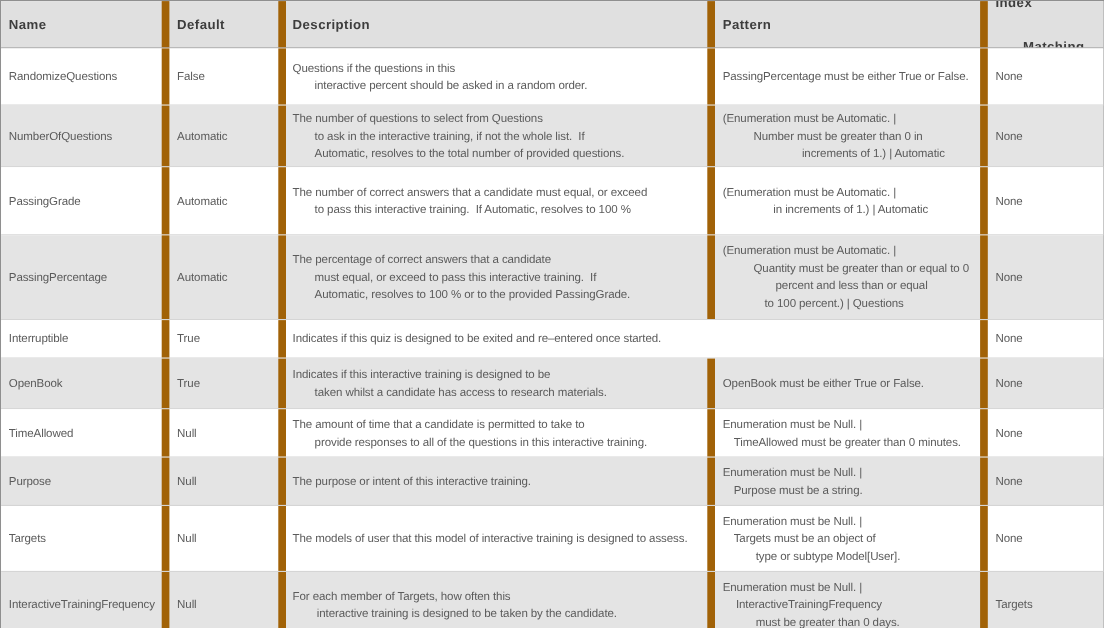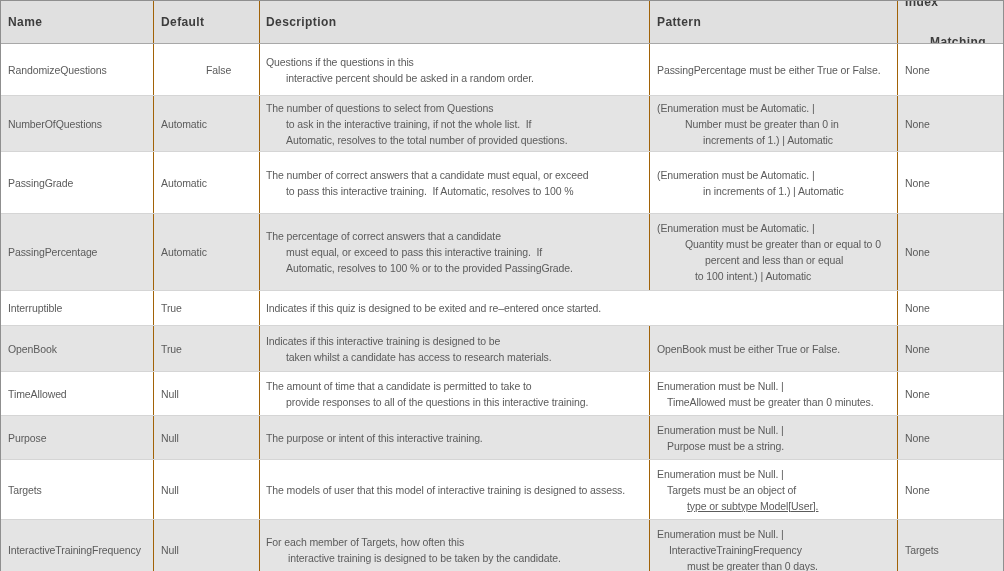--- a/index.html
+++ b/index.html
@@ -11,21 +11,21 @@
   .rows .tr:nth-child(1){height:52px;}
   .rows .tr:nth-child(2){height:56px;}
   .rows .tr:nth-child(3){height:62px;}
   .rows .tr:nth-child(4){height:77px;}
   .rows .tr:nth-child(5){height:35px;}
   .rows .tr:nth-child(6){height:46px;}
   .rows .tr:nth-child(7){height:44px;}
   .rows .tr:nth-child(8){height:44px;}
   .rows .tr:nth-child(9){height:60px;}
   .rows .tr:nth-child(10){height:59px;border-bottom:none;}
-  .td{border-right:1px solid #a16207;padding:2px 6px 2px 7px;display:flex;flex-direction:column;justify-content:center;overflow:hidden;}
+  .td{border-right:7px solid #a16207;padding:2px 6px 2px 7px;display:flex;flex-direction:column;justify-content:center;overflow:hidden;}
   .td:last-child{border-right:none;}
   .c0{width:153px;flex:none;}
   .c1{width:106px;flex:none;}
   .c2{flex:1;padding-left:6px;}
   .c3{width:248px;flex:none;}
   .c4{width:105px;flex:none;gap:24px;}
   .line{white-space:pre;font-size:10.5px;line-height:16px;color:#5b5b5b;letter-spacing:-0.1px;}
   .header .line{font-size:12px;line-height:16px;font-weight:bold;color:#3d3d3d;letter-spacing:0.4px;}
 </style>
 </head>
@@ -49,21 +49,21 @@
         <div class="line" style="padding-left: 0px;">Index</div>
         <div class="line" style="padding-left: 25px;">Matching</div>
       </div>
     </div>
   <div class="rows" id="rows">
       <div class="tr">
         <div class="td c0">
           <div class="line" style="padding-left: 0px;">RandomizeQuestions</div>
         </div>
         <div class="td c1">
-          <div class="line" style="padding-left: 0px; margin-left: 45px;">False</div>
+          <div class="line" style="padding-left: 0px;">False</div>
         </div>
         <div class="td c2">
           <div class="line" style="padding-left: 0px;">Questions if the questions in this</div>
           <div class="line" style="padding-left: 20px;">interactive percent should be asked in a random order.</div>
         </div>
         <div class="td c3">
           <div class="line" style="padding-left: 0px;">PassingPercentage must be either True or False.</div>
         </div>
         <div class="td c4">
           <div class="line" style="padding-left: 0px;">None</div>
@@ -77,21 +77,21 @@
           <div class="line" style="padding-left: 0px;">Automatic</div>
         </div>
         <div class="td c2">
           <div class="line" style="padding-left: 0px;">The number of questions to select from Questions</div>
           <div class="line" style="padding-left: 20px;">to ask in the interactive training, if not the whole list.  If</div>
           <div class="line" style="padding-left: 20px;">Automatic, resolves to the total number of provided questions.</div>
         </div>
         <div class="td c3">
           <div class="line" style="padding-left: 0px;">(Enumeration must be Automatic. |</div>
           <div class="line" style="padding-left: 28px;">Number must be greater than 0 in</div>
-          <div class="line" style="padding-left: 46px;">increments of 1.) | Automatic</div>
+          <div class="line" style="padding-left: 46px; text-align: center;">increments of 1.) | Automatic</div>
         </div>
         <div class="td c4">
           <div class="line" style="padding-left: 0px;">None</div>
         </div>
       </div>
       <div class="tr">
         <div class="td c0">
           <div class="line" style="padding-left: 0px;">PassingGrade</div>
         </div>
         <div class="td c1">
@@ -118,21 +118,21 @@
         </div>
         <div class="td c2">
           <div class="line" style="padding-left: 0px;">The percentage of correct answers that a candidate</div>
           <div class="line" style="padding-left: 20px;">must equal, or exceed to pass this interactive training.  If</div>
           <div class="line" style="padding-left: 20px;">Automatic, resolves to 100 % or to the provided PassingGrade.</div>
         </div>
         <div class="td c3">
           <div class="line" style="padding-left: 0px;">(Enumeration must be Automatic. |</div>
           <div class="line" style="padding-left: 28px;">Quantity must be greater than or equal to 0</div>
           <div class="line" style="padding-left: 48px;">percent and less than or equal</div>
-          <div class="line" style="padding-left: 38px;">to 100 intent.) | Automatic</div>
+          <div class="line" style="padding-left: 38px;">to 100 percent.) | Questions</div>
         </div>
         <div class="td c4">
           <div class="line" style="padding-left: 0px;">None</div>
         </div>
       </div>
       <div class="tr">
         <div class="td c0">
           <div class="line" style="padding-left: 0px;">Interruptible</div>
         </div>
         <div class="td c1">
@@ -206,21 +206,21 @@
         </div>
         <div class="td c1">
           <div class="line" style="padding-left: 0px;">Null</div>
         </div>
         <div class="td c2">
           <div class="line" style="padding-left: 0px;">The models of user that this model of interactive training is designed to assess.</div>
         </div>
         <div class="td c3">
           <div class="line" style="padding-left: 0px;">Enumeration must be Null. |</div>
           <div class="line" style="padding-left: 10px;">Targets must be an object of</div>
-          <div class="line" style="padding-left: 30px; text-decoration: underline;">type or subtype Model[User].</div>
+          <div class="line" style="padding-left: 30px;">type or subtype Model[User].</div>
         </div>
         <div class="td c4">
           <div class="line" style="padding-left: 0px;">None</div>
         </div>
       </div>
       <div class="tr">
         <div class="td c0">
           <div class="line" style="padding-left: 0px;">InteractiveTrainingFrequency</div>
         </div>
         <div class="td c1">

